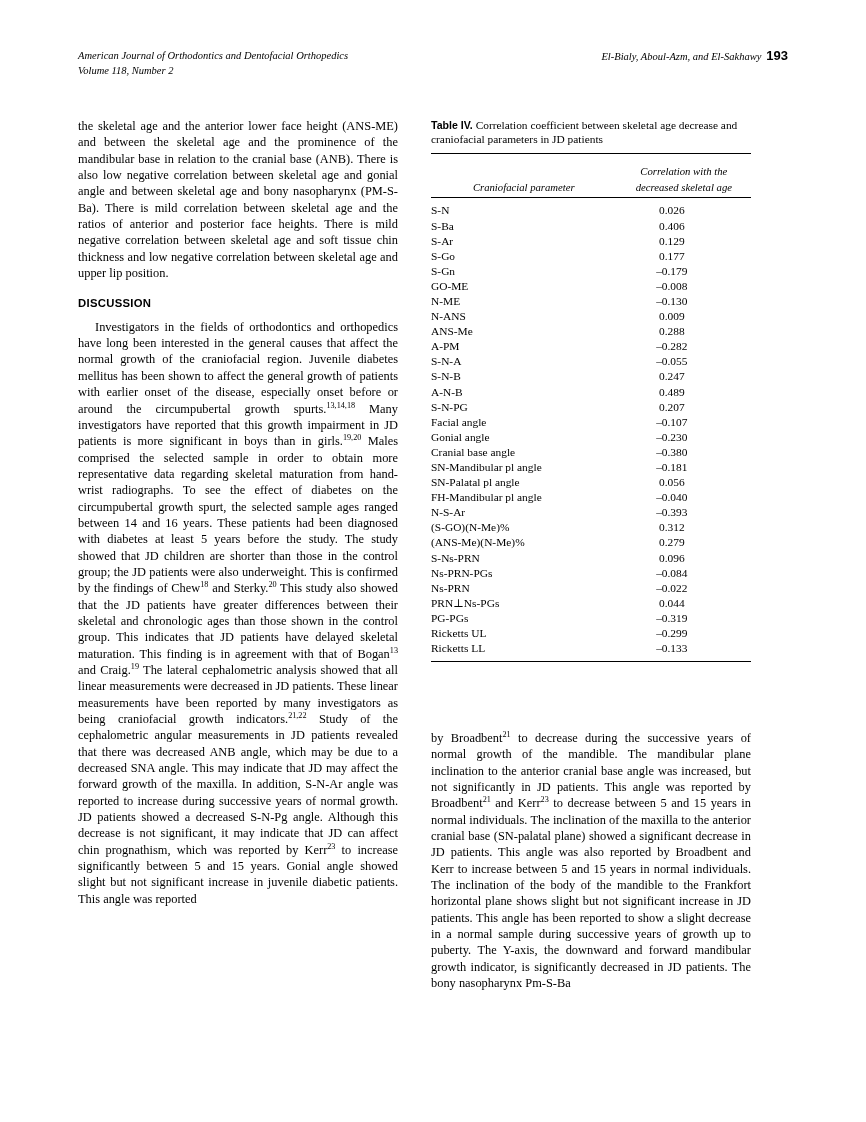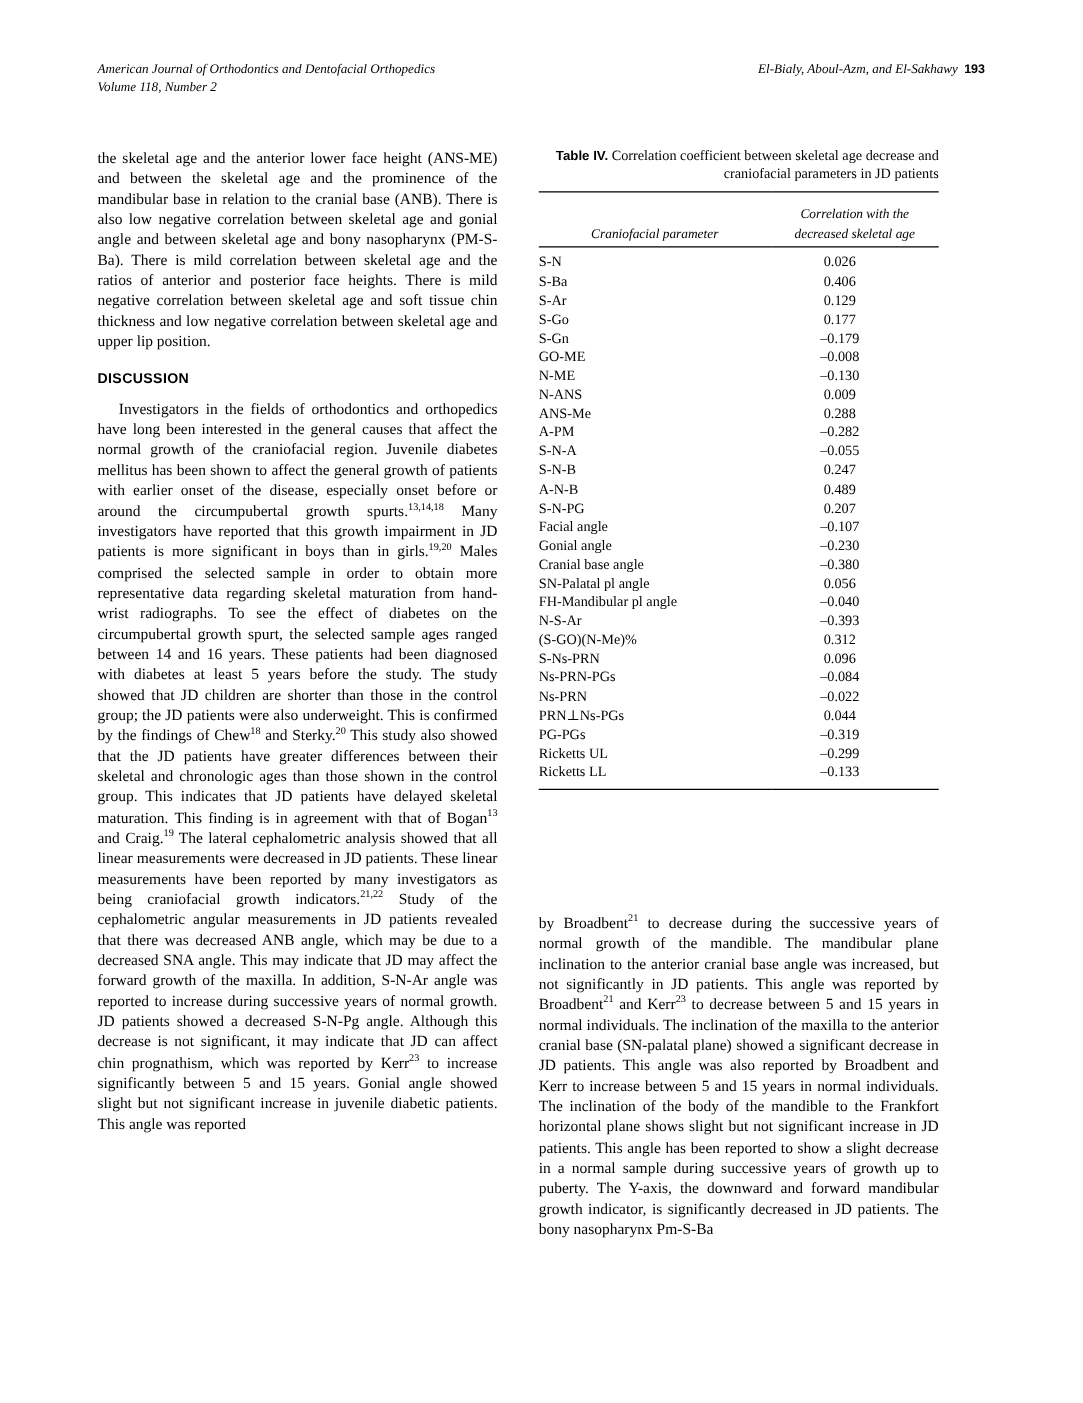--- a/index.html
+++ b/index.html
@@ -39,21 +39,21 @@
     font-family: "Liberation Serif", "DejaVu Serif", serif;
   }
   .runhead-right {
     font-style: italic;
     white-space: nowrap;
   }
   .runhead-right .pageno {
     font-style: normal;
     font-weight: bold;
     font-family: "Liberation Sans", sans-serif;
-    font-size: 10px;
+    font-size: 13px;
     margin-left: 5px;
   }
 
   
   .col {
     position: absolute;
     width: 320px;
     text-align: justify;
     font-size: 12.4px;
     line-height: 16.35px;
@@ -86,21 +86,21 @@
   .table-block {
     position: absolute;
     left: 431px;
     top: 118px;
     width: 320px;
   }
   .tbl-caption {
     font-size: 11.4px;
     line-height: 14.2px;
     margin-bottom: 7px;
-    text-align: right;
+    text-align: left;
   }
   .tbl-caption .tbl-label {
     font-family: "Liberation Sans", sans-serif;
     font-weight: bold;
     font-size: 10.6px;
   }
   table.data {
     width: 100%;
     border-collapse: collapse;
     font-size: 11.4px;
@@ -260,34 +260,42 @@
           </tr>
           <tr>
             <td class="param">Gonial angle</td>
             <td class="value">–0.230</td>
           </tr>
           <tr>
             <td class="param">Cranial base angle</td>
             <td class="value">–0.380</td>
           </tr>
           <tr>
+            <td class="param">SN-Mandibular pl angle</td>
+            <td class="value">–0.181</td>
+          </tr>
+          <tr>
             <td class="param">SN-Palatal pl angle</td>
             <td class="value">0.056</td>
           </tr>
           <tr>
             <td class="param">FH-Mandibular pl angle</td>
             <td class="value">–0.040</td>
           </tr>
           <tr>
             <td class="param">N-S-Ar</td>
             <td class="value">–0.393</td>
           </tr>
           <tr>
             <td class="param">(S-GO)(N-Me)%</td>
             <td class="value">0.312</td>
+          </tr>
+          <tr>
+            <td class="param">(ANS-Me)(N-Me)%</td>
+            <td class="value">0.279</td>
           </tr>
           <tr>
             <td class="param">S-Ns-PRN</td>
             <td class="value">0.096</td>
           </tr>
           <tr>
             <td class="param">Ns-PRN-PGs</td>
             <td class="value">–0.084</td>
           </tr>
           <tr>

